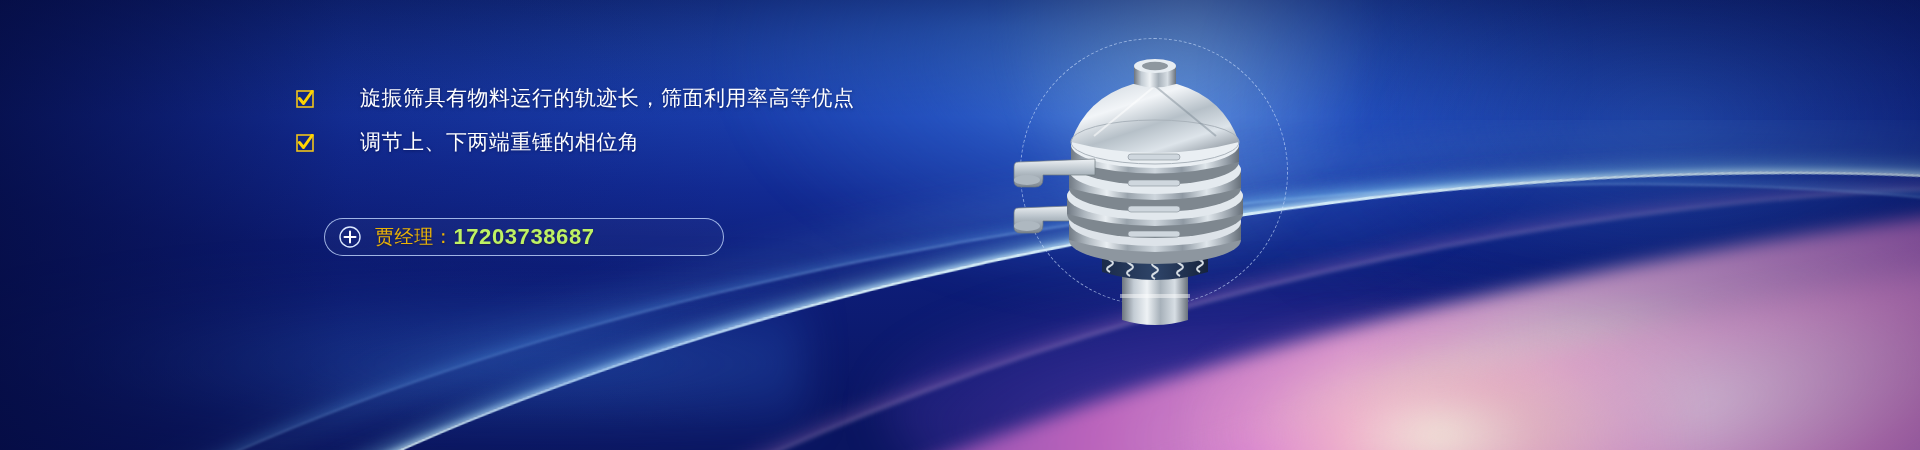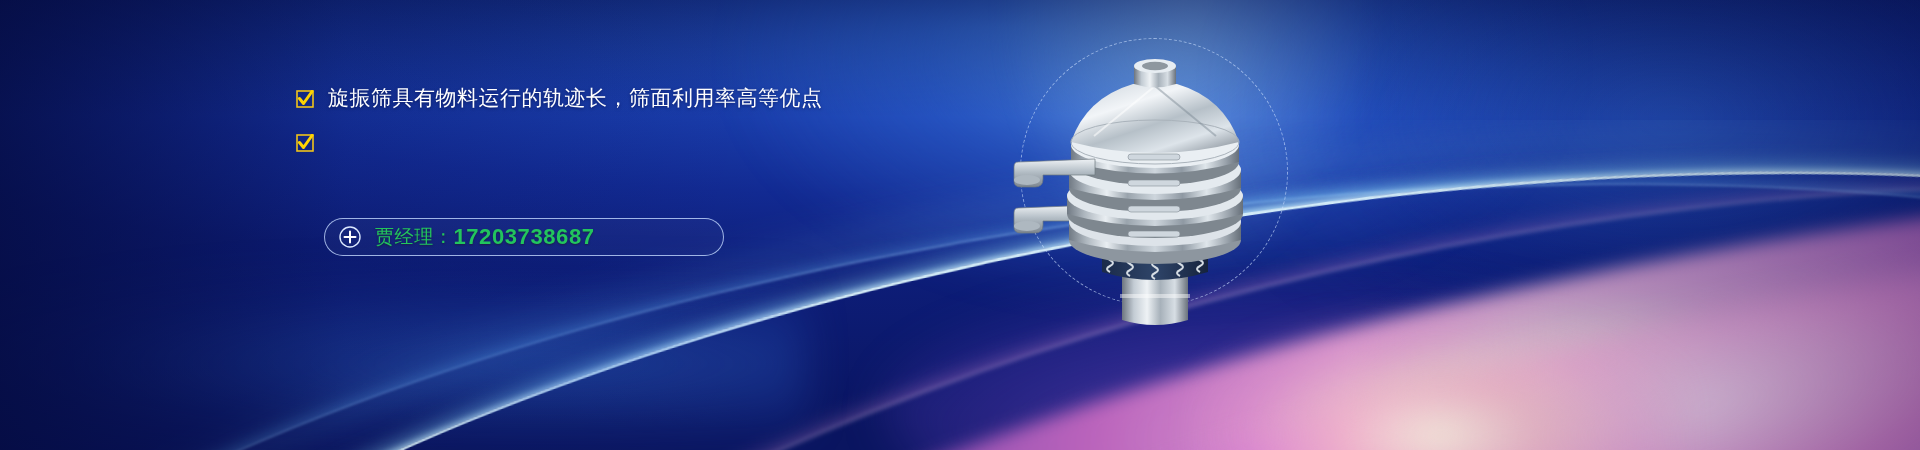--- a/index.html
+++ b/index.html
@@ -144,20 +144,21 @@
   
   .content{
     position:absolute;
     left:296px;top:84px;
     width:760px;
   }
   .bullet{
     display:flex;align-items:flex-start;
     margin-bottom:16px;
     white-space:nowrap;
+    gap:32px;
   }
   .tick{
     flex:0 0 auto;
     width:18px;height:18px;
     margin-top:6px;margin-right:14px;
   }
   .tick svg{display:block;}
   .bullet-text{
     color:#ffffff;
     font-size:21px;
@@ -177,27 +178,27 @@
     padding:0 14px;
     box-sizing:border-box;
     background:rgba(255,255,255,.03);
   }
   .plus-icon{
     flex:0 0 auto;
     width:22px;height:22px;margin-right:14px;
   }
   .plus-icon svg{display:block;}
   .pill-name{
-    color:#22c55e;
+    color:#eab308;
     font-size:19px;
     letter-spacing:.6px;
     text-shadow:0 1px 2px rgba(40,20,0,.45);
   }
   .pill-phone{
-    color:#22c55e;
+    color:#bef264;
     font-size:22px;
     font-weight:bold;
     letter-spacing:.6px;
     text-shadow:0 1px 2px rgba(40,20,0,.45);
   }
 </style>
 </head>
 <body>
 
 <div id="banner">
@@ -333,20 +334,21 @@
       <span class="bullet-text">旋振筛具有物料运行的轨迹长，筛面利用率高等优点</span>
     </div>
 
     <div class="bullet">
       <span class="tick">
         <svg width="18" height="18" viewBox="0 0 18 18" xmlns="http://www.w3.org/2000/svg">
           <rect x="1" y="1" width="16" height="16" fill="none" stroke="#f0c419" stroke-width="1.6"></rect>
           <path d="M3.5 8.5 L7.5 13.5 L16 1.5" fill="none" stroke="#ffd400" stroke-width="3" stroke-linecap="round" stroke-linejoin="round"></path>
         </svg>
       </span>
+      <span class="bullet-text">调节上、下两端重锤的相位角</span>
     </div>
 
 
   </div>
 
   <div class="pill">
     <span class="plus-icon">
       <svg width="22" height="22" viewBox="0 0 22 22" xmlns="http://www.w3.org/2000/svg">
         <circle cx="11" cy="11" r="10" fill="none" stroke="#dbe8ff" stroke-width="1.4"></circle>
         <path d="M11 5.5 L11 16.5 M5.5 11 L16.5 11" stroke="#ffffff" stroke-width="2" stroke-linecap="round"></path>

